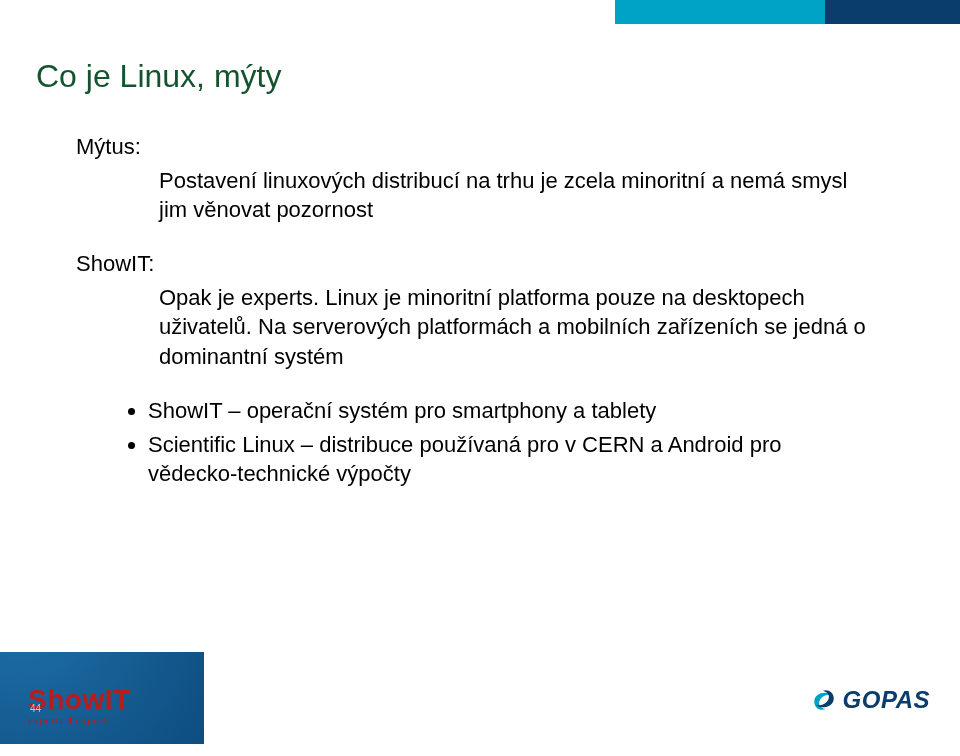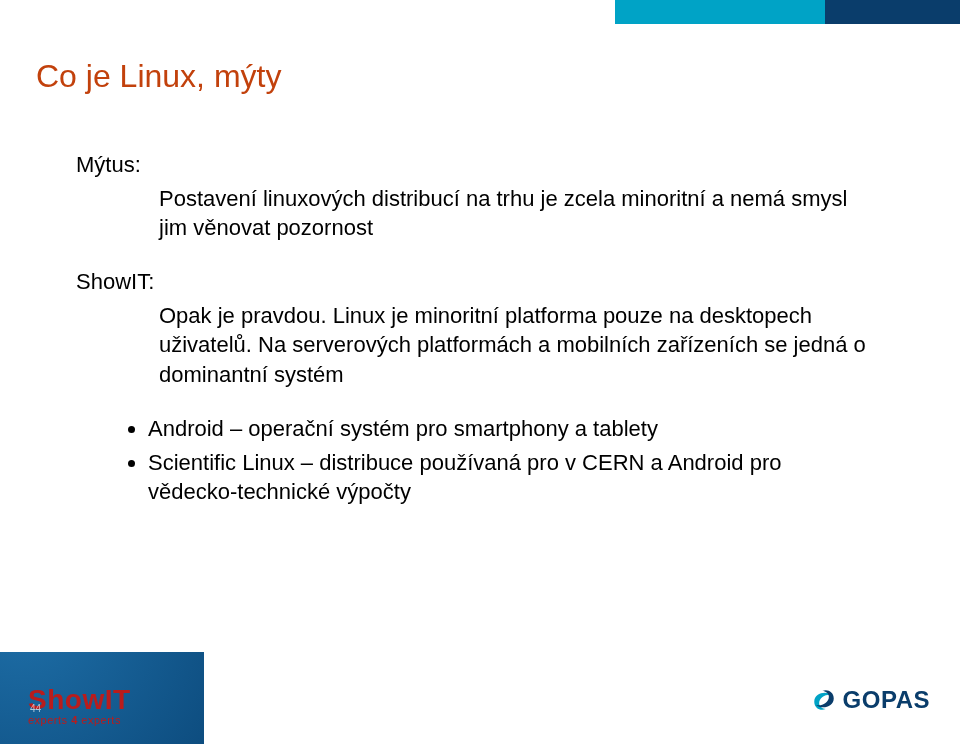--- a/index.html
+++ b/index.html
@@ -28,26 +28,26 @@
   .bar-blue {
     width: 135px;
     height: 100%;
     background: #0a3d6b;
   }
   .slide-title {
     position: absolute;
     top: 58px;
     left: 36px;
     font-size: 32px;
-    color: #c2410c;
+    color: #14532d;
     font-weight: 400;
   }
   .content {
     position: absolute;
-    top: 150px;
+    top: 132px;
     left: 76px;
     width: 800px;
     font-size: 22px;
     line-height: 1.35;
     font-weight: 400;
   }
   .label {
     margin-bottom: 4px;
   }
   .indent {
@@ -77,29 +77,31 @@
   }
   .showit-main {
     font-size: 28px;
     font-weight: 700;
     letter-spacing: 0.5px;
   }
   .showit-tag {
     font-size: 11px;
     letter-spacing: 0.5px;
     margin-top: -2px;
+    font-family: Liberation Serif, serif;
   }
   .showit-tag .bold { font-weight: 700; }
   .gopas-logo {
     position: absolute;
     right: 30px;
     bottom: 30px;
     display: flex;
     align-items: center;
     gap: 6px;
+    font-style: italic;
   }
   .gopas-swoosh {
     width: 26px;
     height: 26px;
   }
   .gopas-text {
     font-size: 24px;
     font-weight: 800;
     color: #0a3d6b;
     letter-spacing: 0.5px;
@@ -143,24 +145,24 @@
   <div class="bar-blue"></div>
 </div>
 
 <div class="slide-title">Co je Linux, mýty</div>
 
 <div class="content">
   <div class="label">Mýtus:</div>
   <div class="indent">Postavení linuxových distribucí na trhu je zcela minoritní a nemá smysl jim věnovat pozornost</div>
 
   <div class="label">ShowIT:</div>
-  <div class="indent">Opak je pravdou. Linux je minoritní platforma pouze na desktopech uživatelů. Na serverových platformách a mobilních zařízeních se jedná o dominantní systém</div>
+  <div class="indent">Opak je experts. Linux je minoritní platforma pouze na desktopech uživatelů. Na serverových platformách a mobilních zařízeních se jedná o dominantní systém</div>
 
   <ul class="bullets">
-    <li>Android – operační systém pro smartphony a tablety</li>
+    <li>ShowIT – operační systém pro smartphony a tablety</li>
     <li>Scientific Linux – distribuce používaná pro v CERN a Android pro vědecko-technické výpočty</li>
   </ul>
 </div>
 
 <div class="footer">
   <div class="footer-bg">
     <div class="orb"></div>
     <div class="grid-curve" style="left:-150px; bottom:-250px; width:520px; height:520px;"></div>
     <div class="grid-curve" style="left:-130px; bottom:-240px; width:480px; height:480px;"></div>
     <div class="grid-curve" style="left:-110px; bottom:-230px; width:440px; height:440px;"></div>

